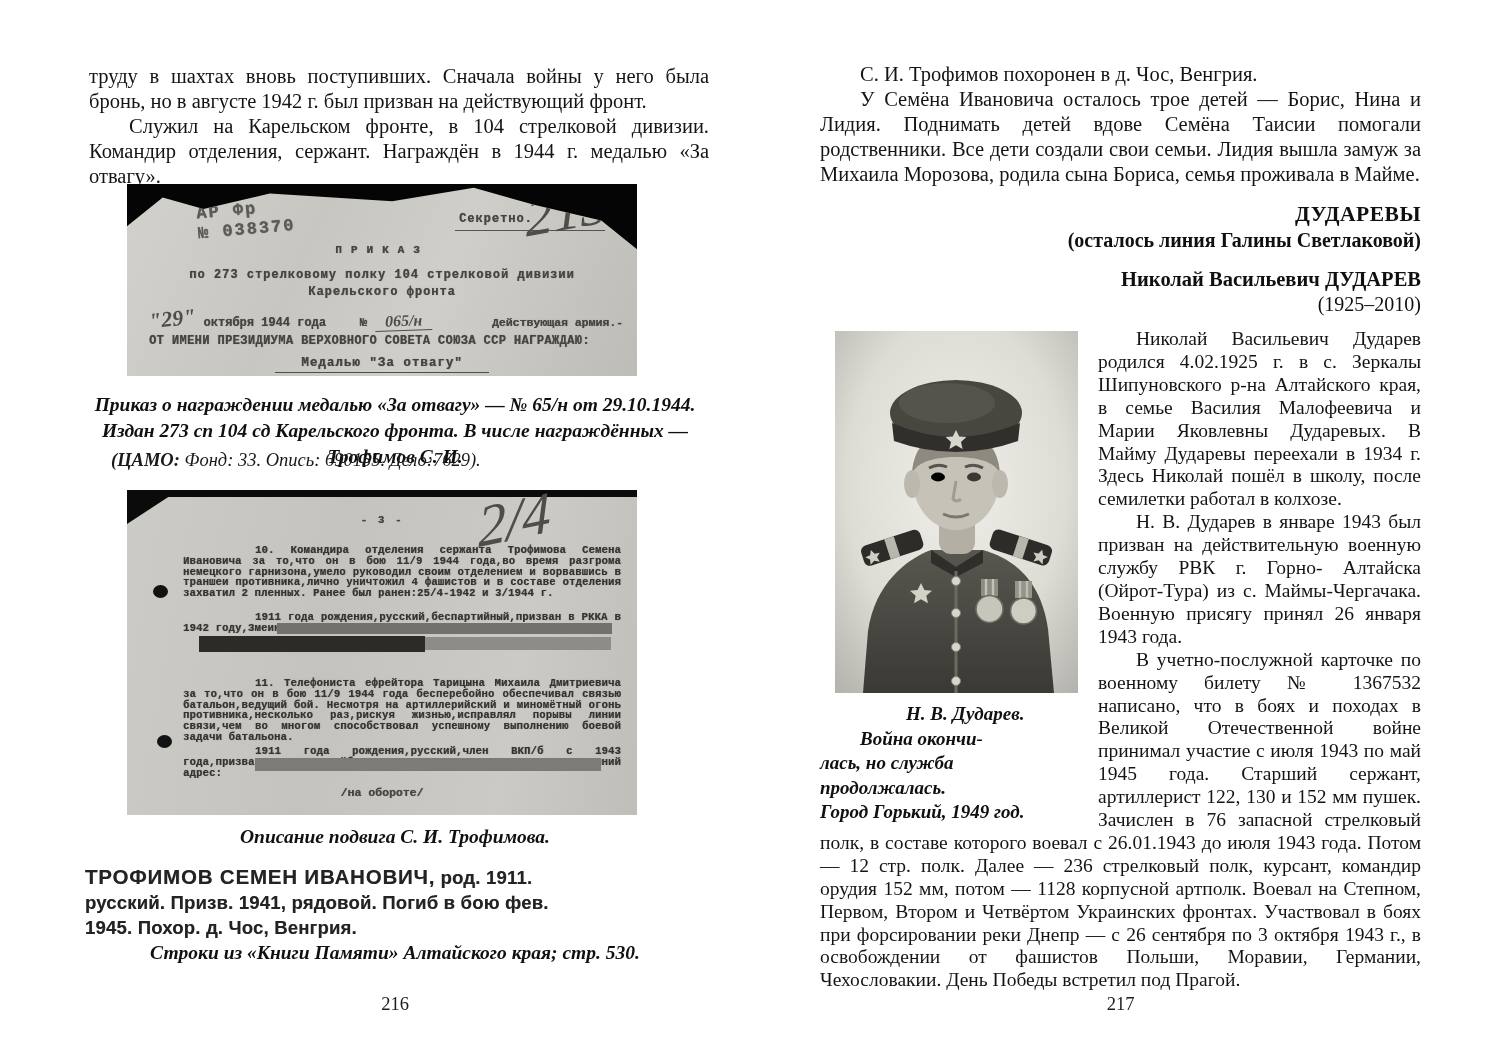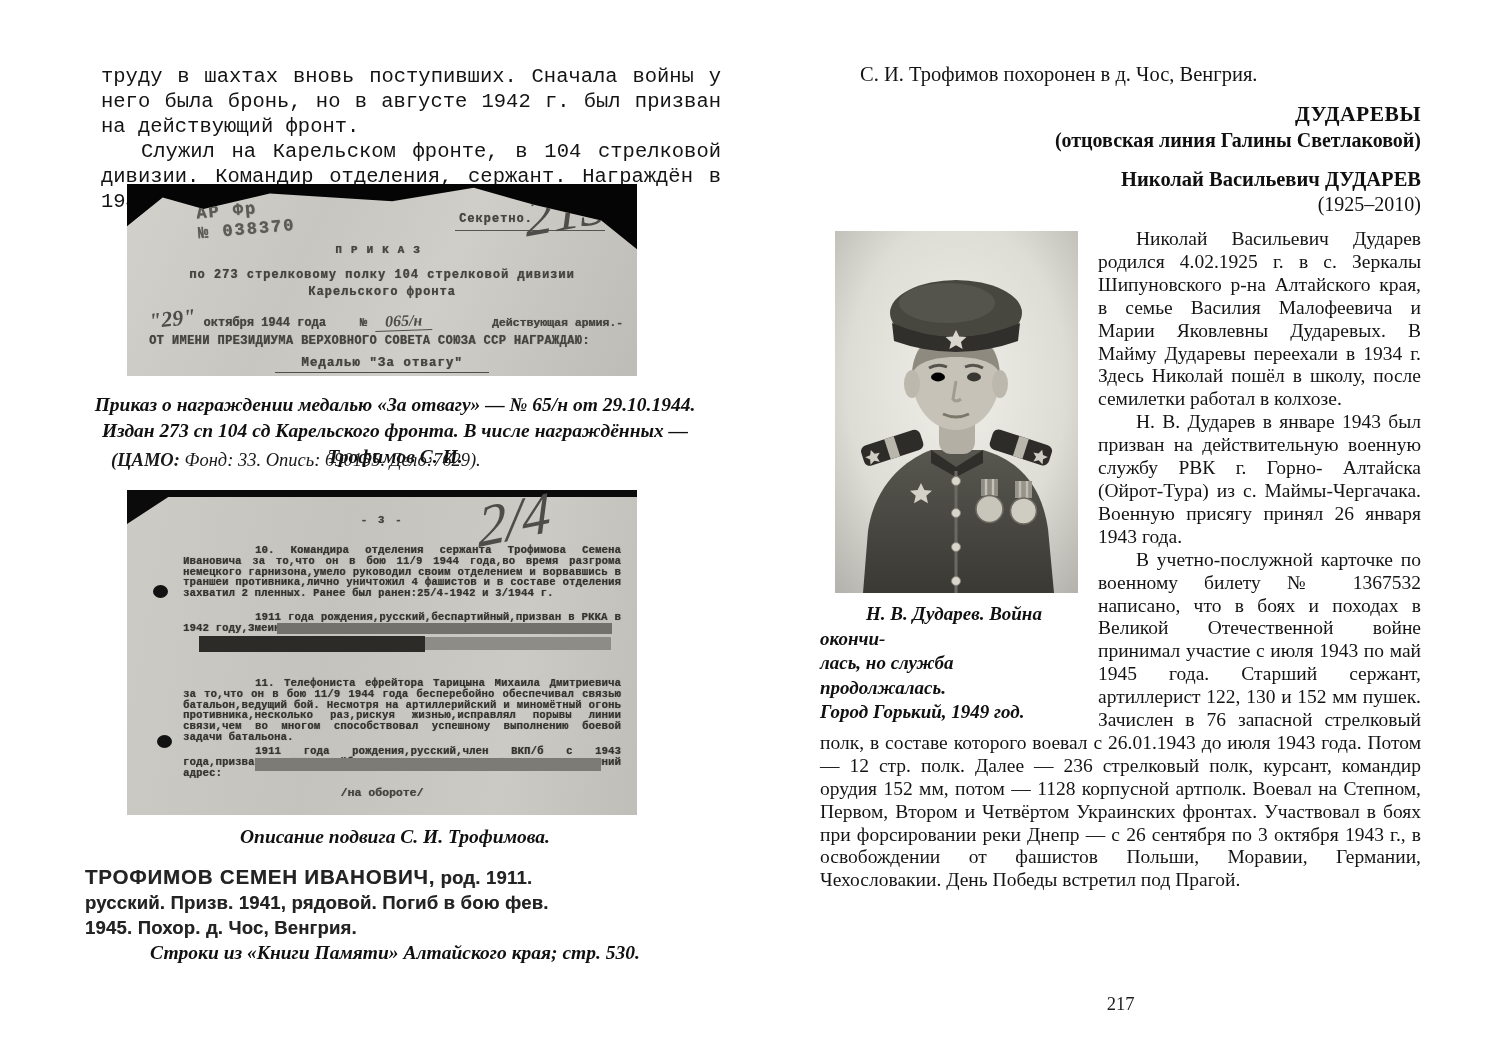--- a/index.html
+++ b/index.html
@@ -13,21 +13,21 @@
   .page-right { left:820px; width:601px; height:980px; }
 
   
   .body-par { font-size:20.5px; line-height:25px; text-align:justify; color:#141414; }
   .indent { text-indent:40px; }
   .caption { font-style:italic; font-weight:600; font-size:19.5px; line-height:26px;
              text-align:center; color:#101010; }
   .page-num { position:absolute; width:100%; text-align:center; font-size:18.5px; color:#1c1c1c; }
 
   
-  .lp-paras { position:absolute; top:2px; left:16px; width:620px;font-family:Liberation Mono, monospace; }
+  .lp-paras { position:absolute; top:2px; left:4px; width:620px; }
   .doc-scan { position:absolute; left:42px; width:510px; background:#050505; overflow:hidden; }
   .doc1 { top:122px; height:192px; }
   .doc1-paper {
     position:absolute; inset:0;
     background:linear-gradient(115deg,#d2d1cc 0%,#c7c6c1 35%,#cfcec9 60%,#bdbcb7 100%);
     clip-path:polygon(0 22%, 7% 7%, 15% 13%, 28% 5%, 52% 9%, 68% 2%, 80% 11%, 93% 19%, 100% 34%, 100% 100%, 0 100%);
   }
   .typed { font-family:"Liberation Mono", monospace; font-weight:bold; color:#45443f;
            text-shadow:0.4px 0.4px 0.7px rgba(70,68,63,.75); }
   .hw { font-family:"Liberation Serif", serif; font-style:italic; color:#4e4d49; }
@@ -88,21 +88,21 @@
   .rp-name  { font-size:20.5px; font-weight:bold; margin-top:16px; }
   .rp-years { font-size:20px; margin-top:2px; }
   .rp-flow { margin-top:12px; }
   .rp-flow::after { content:""; display:block; clear:both; }
   .photo-fig { float:left; width:258px; margin:3px 20px 4px 0; }
   .photo-frame { width:243px; height:362px; margin-left:15px; background:#dddcd6;
                  box-shadow:0 0 0 1px #c9c8c2 inset; }
   .photo-frame svg { display:block; width:100%; height:100%; }
   .photo-caption { margin-top:9px; font-style:italic; font-weight:bold; font-size:19px;
                    line-height:24.5px; color:#101010; text-align:left; }
-  .photo-caption .pc-line1 { text-indent:46px; }
+  .photo-caption .pc-line1 { text-indent:46px;margin-left:40px; }
   .col-par { font-size:19.5px; line-height:22.9px; }
   .col-par.first-ind { text-indent:38px; }
   .rp-num { top:932px; }
 </style>
 </head>
 <body>
 
 <div class="page page-left">
 
   <div class="lp-paras">
@@ -158,29 +158,31 @@
   </div>
 
   <div class="caption lp-caption2">Описание подвига С. И. Трофимова.</div>
 
   <div class="memory">
     <span class="mem-name">ТРОФИМОВ СЕМЕН ИВАНОВИЧ,</span><span> род. 1911. русский. Призв. 1941, рядовой. Погиб в бою фев. 1945. Похор. д. Чос, Венгрия.</span>
   </div>
 
   <div class="caption lp-caption3">Строки из «Книги Памяти» Алтайского края; стр. 530.</div>
 
+  <div class="page-num lp-num">216</div>
 </div>
 
 <div class="page page-right">
 
   <p class="body-par indent">С. И. Трофимов похоронен в д. Чос, Венгрия.</p>
+  <p class="body-par indent">У Семёна Ивановича осталось трое детей — Борис, Нина и Лидия. Поднимать детей вдове Семёна Таисии помогали родственники. Все дети создали свои семьи. Лидия вышла замуж за Михаила Морозова, родила сына Бориса, семья проживала в Майме.</p>
 
   <div class="rp-head">
     <div class="rp-family">ДУДАРЕВЫ</div>
-    <div class="rp-familysub">(отцовская линия Галины Светлаковой)</div>
+    <div class="rp-familysub">(осталось линия Галины Светлаковой)</div>
     <div class="rp-name">Николай Васильевич ДУДАРЕВ</div>
     <div class="rp-years">(1925–2010)</div>
   </div>
 
   <div class="rp-flow">
     <figure class="photo-fig">
       <div class="photo-frame">
         <svg viewBox="0 0 243 362" xmlns="http://www.w3.org/2000/svg">
           <defs>
             <radialGradient id="bg" cx="50%" cy="42%" r="75%">

